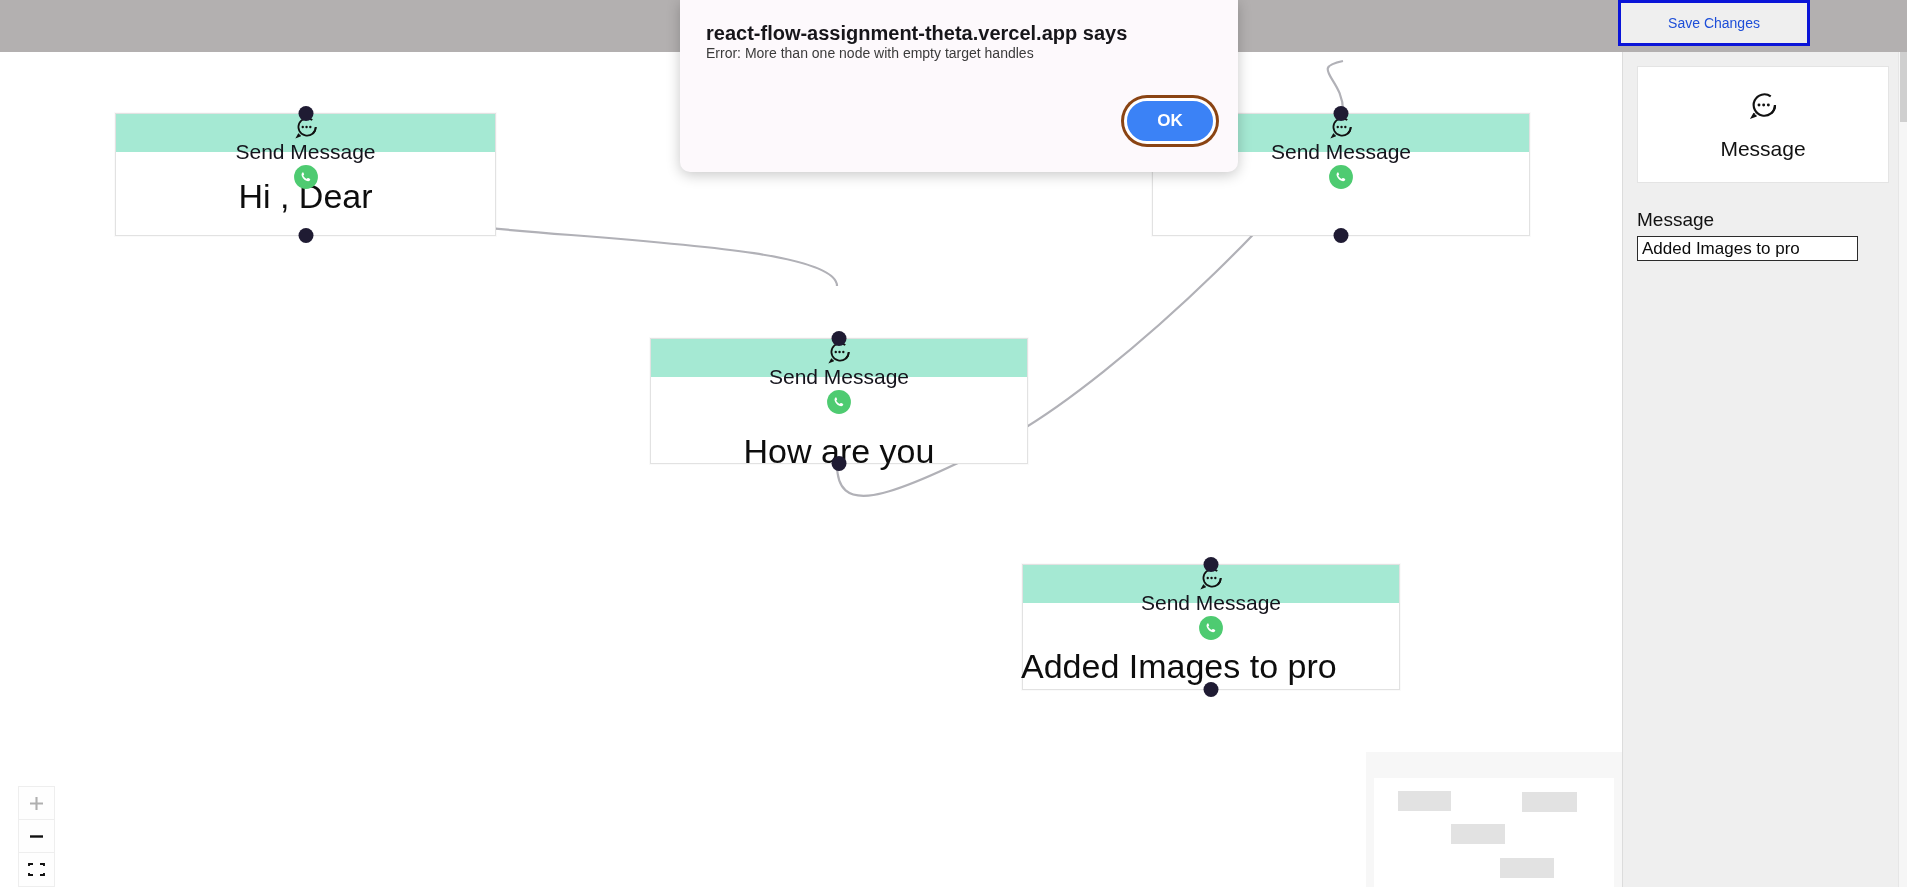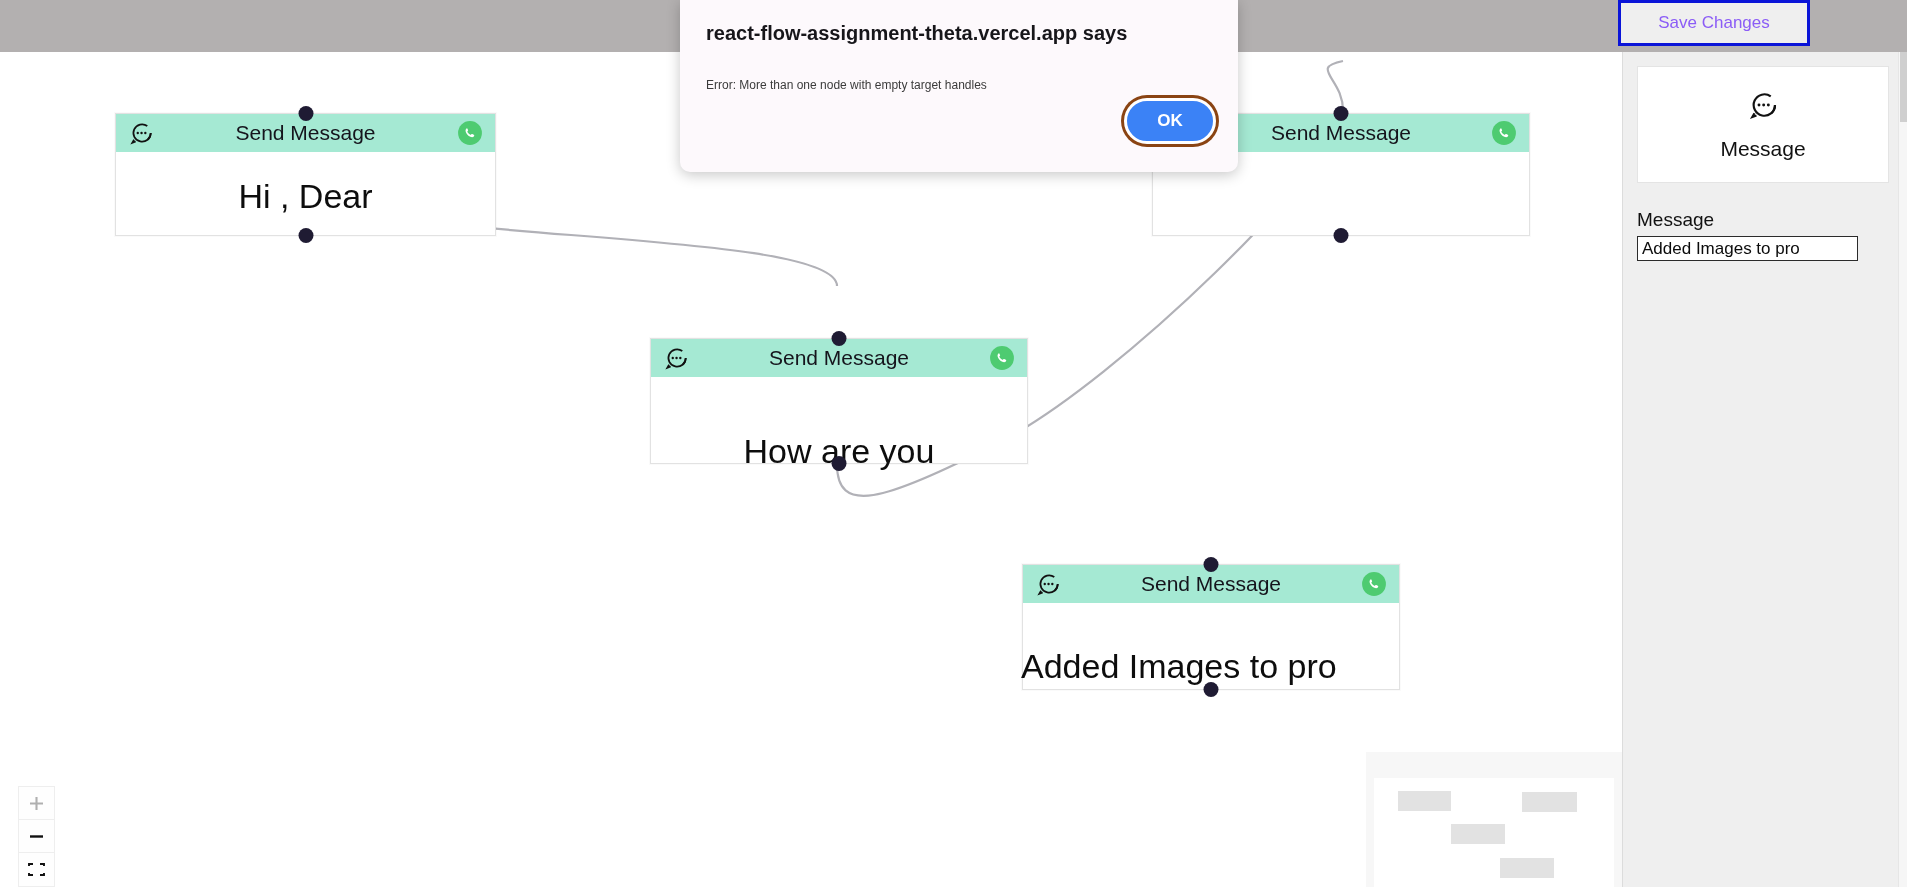--- a/index.html
+++ b/index.html
@@ -16,22 +16,22 @@
     position: absolute; left: 0; top: 0;
     width: 1907px; height: 52px;
     background: #b3b0b0;
     z-index: 30;
   }
   .save-btn {
     position: absolute; left: 1618px; top: 0px;
     width: 192px; height: 46px;
     background: #efefef;
     border: 3px solid #0a14d8;
-    color: #8b5cf6;
-    font-size: 17px;
+    color: #1d4ed8;
+    font-size: 14px;
     font-family: "Liberation Sans", sans-serif;
     cursor: pointer;
     display: flex; align-items: center; justify-content: center;
   }
 
   
   .canvas {
     position: absolute; left: 0; top: 52px;
     width: 1622px; height: 835px;
     background: #ffffff;
@@ -45,20 +45,21 @@
     background: #ffffff;
     border: 1px solid #e2e2e2;
     box-shadow: 0 0 0 1px rgba(0,0,0,0.02);
   }
   .node-header {
     height: 38px;
     background: #a5e9d3;
     display: flex; align-items: center;
     padding: 0 12px;
     position: relative;
+    flex-direction: column;
   }
   .node-header .bubble { width: 26px; height: 26px; flex: 0 0 26px; }
   .node-header .title {
     flex: 1; text-align: center;
     font-size: 21px; color: #15141c;
     font-family: "Liberation Sans", sans-serif;
     white-space: nowrap;
   }
   .node-header .wa { width: 26px; height: 26px; flex: 0 0 26px; }
   .node-body {
@@ -178,22 +179,22 @@
     pointer-events: auto;
     padding: 22px 26px 0 26px;
   }
   .dialog-title {
     font-size: 20px;
     font-weight: bold;
     color: #17161a;
     font-family: "Liberation Sans", sans-serif;
   }
   .dialog-msg {
-    margin-top: 33px;
-    font-size: 12px;
+    margin-top: 0;
+    font-size: 14px;
     color: #3b3b3b;
     font-family: "Liberation Sans", sans-serif;
   }
   .dialog-ok {
     position: absolute; right: 22px; bottom: 28px;
     width: 92px; height: 46px;
     border-radius: 23px;
     background: #3b82f6;
     color: #ffffff;
     font-size: 17px;

